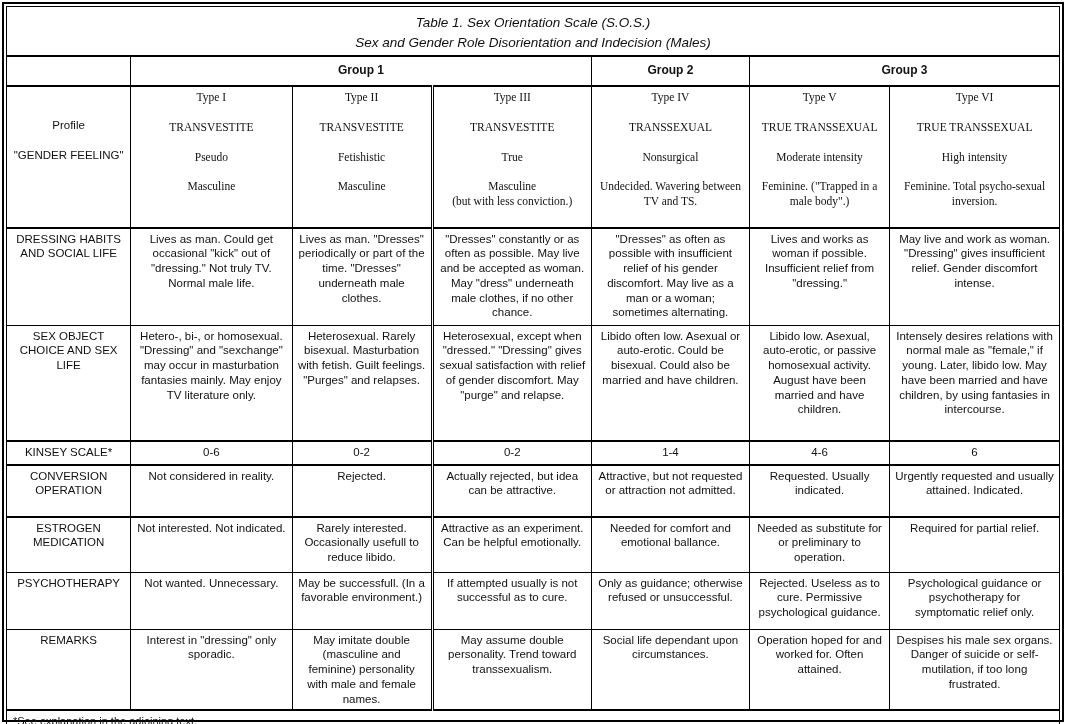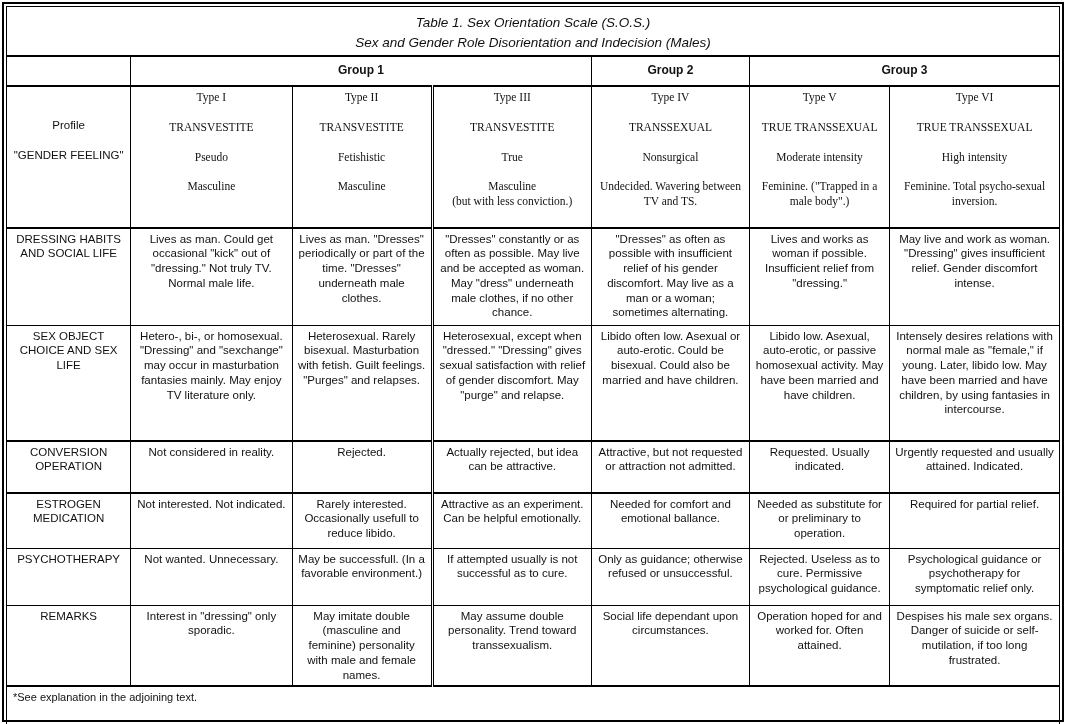--- a/index.html
+++ b/index.html
@@ -159,24 +159,33 @@
     <td>Lives and works as woman if possible. Insufficient relief from "dressing."</td>
     <td>May live and work as woman. "Dressing" gives insufficient relief. Gender discomfort intense.</td>
   </tr>
 
   <tr class="r-sex">
     <td class="rowlabel">SEX OBJECT CHOICE AND SEX LIFE</td>
     <td>Hetero-, bi-, or homosexual. "Dressing" and "sexchange" may occur in masturbation fantasies mainly. May enjoy TV literature only.</td>
     <td>Heterosexual. Rarely bisexual. Masturbation with fetish. Guilt feelings. "Purges" and relapses.</td>
     <td class="dleft">Heterosexual, except when "dressed." "Dressing" gives sexual satisfaction with relief of gender discomfort. May "purge" and relapse.</td>
     <td>Libido often low. Asexual or auto-erotic. Could be bisexual. Could also be married and have children.</td>
-    <td>Libido low. Asexual, auto-erotic, or passive homosexual activity. May have been married and have children.</td>
+    <td>Libido low. Asexual, auto-erotic, or passive homosexual activity. August have been married and have children.</td>
     <td>Intensely desires relations with normal male as "female," if young. Later, libido low. May have been married and have children, by using fantasies in intercourse.</td>
   </tr>
 
+  <tr class="r-kinsey">
+    <td class="rowlabel">KINSEY SCALE*</td>
+    <td>0-6</td>
+    <td>0-2</td>
+    <td class="dleft">0-2</td>
+    <td>1-4</td>
+    <td>4-6</td>
+    <td>6</td>
+  </tr>
 
   <tr class="r-conv">
     <td class="rowlabel">CONVERSION OPERATION</td>
     <td>Not considered in reality.</td>
     <td>Rejected.</td>
     <td class="dleft">Actually rejected, but idea can be attractive.</td>
     <td>Attractive, but not requested or attraction not admitted.</td>
     <td>Requested. Usually indicated.</td>
     <td>Urgently requested and usually attained. Indicated.</td>
   </tr>

